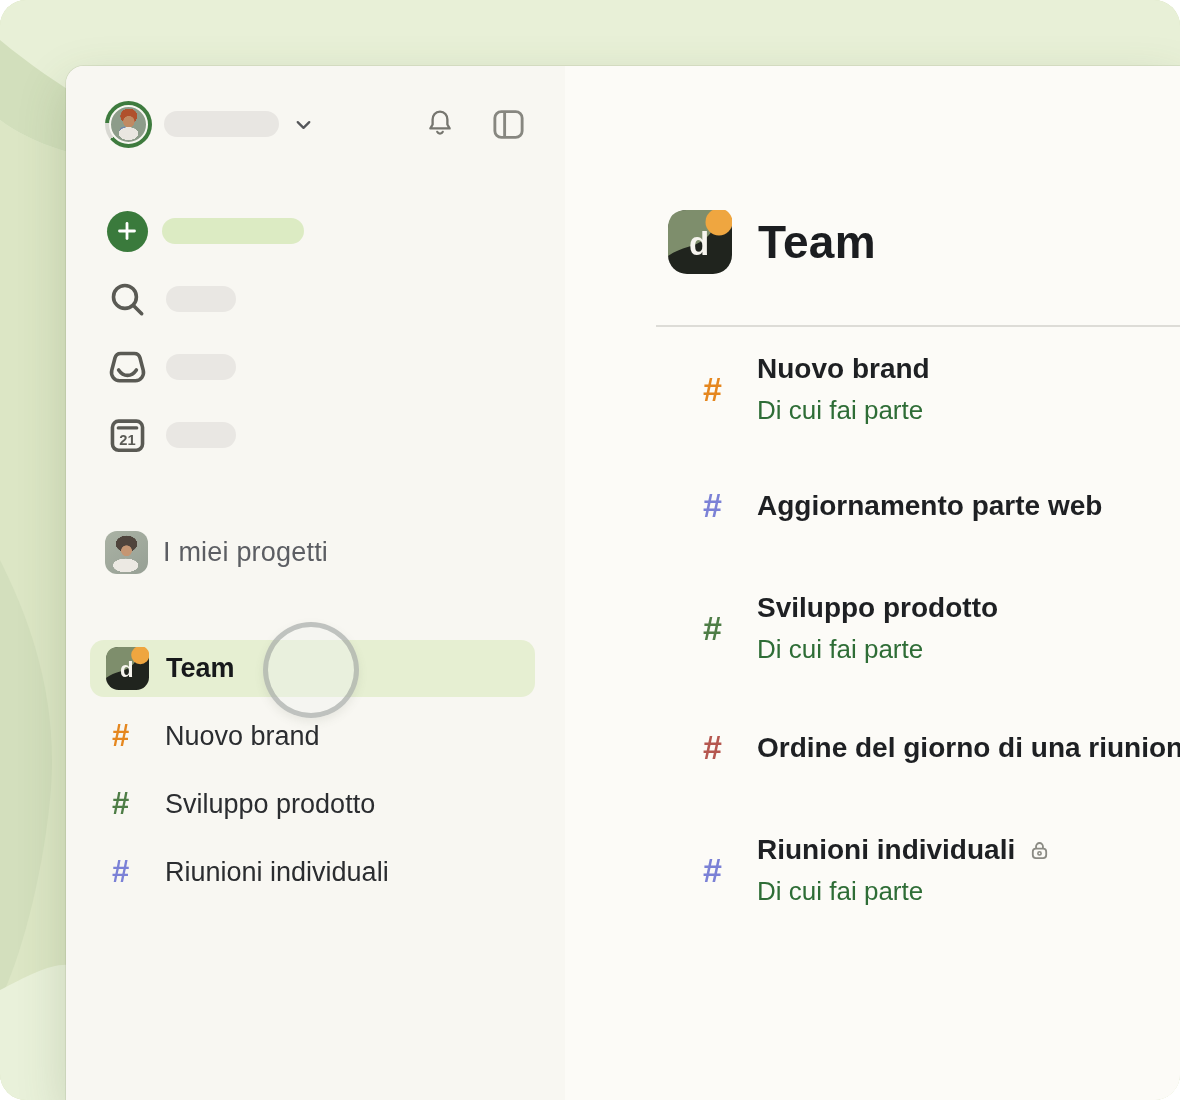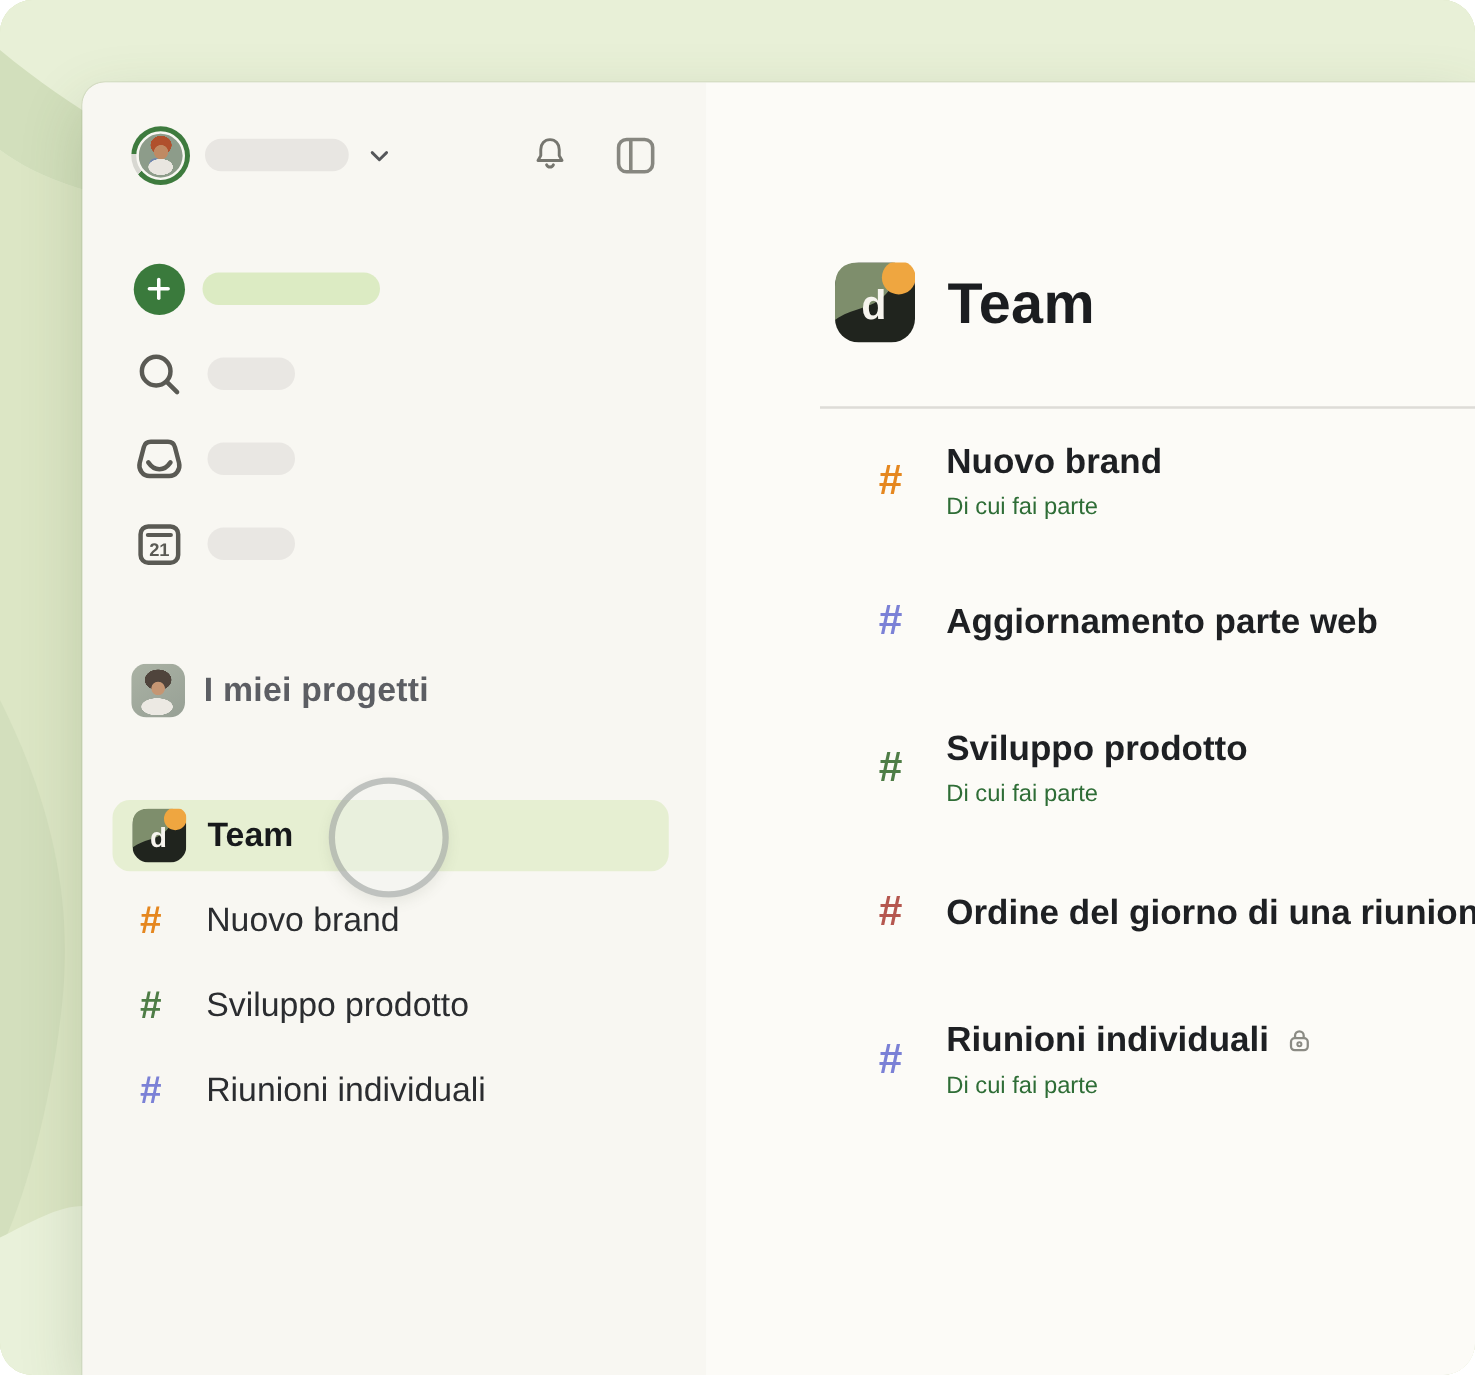--- a/index.html
+++ b/index.html
@@ -65,21 +65,21 @@
     display:flex; align-items:center; cursor:pointer;
   }
   .proj-avatar {
     width:43px; height:43px; border-radius:12px; flex:0 0 43px;
     background:
       radial-gradient(ellipse 48% 26% at 48% 80%, #ece9e3 0 60%, rgba(0,0,0,0) 62%),
       radial-gradient(circle at 50% 46%, #c59673 0 16%, rgba(0,0,0,0) 18%),
       radial-gradient(ellipse 36% 28% at 50% 30%, #4f443c 0 68%, rgba(0,0,0,0) 70%),
       linear-gradient(145deg, #aab2a4, #97a095);
   }
-  .projects-label { margin-left:15px; font-size:27px; font-weight:700; color:#5c5e63; letter-spacing:0.2px; }
+  .projects-label { margin-left:15px; font-size:27px; font-weight:400; color:#5c5e63; letter-spacing:0.2px; }
 
   .team-row {
     position:absolute; top:574px; left:24px; width:445px; height:57px;
     background:#e6efd2; border-radius:14px;
     display:flex; align-items:center; padding-left:16px; cursor:pointer;
   }
   .team-label { margin-left:17px; font-size:27px; font-weight:700; color:#17191b; }
 
   .channels { position:absolute; top:636px; left:39px; right:30px; }
   .chan { display:flex; align-items:center; height:68px; cursor:pointer; }
@@ -95,21 +95,21 @@
   .page-title { margin-left:26px; font-size:46px; font-weight:800; color:#1b1d20; letter-spacing:0.3px; }
   .mdivider { position:absolute; top:259px; left:91px; right:0; height:2px; background:#dddcd7; }
 
   .items { position:absolute; top:286px; left:138px; right:0; }
   .item { display:flex; align-items:center; }
   .item .hash { width:54px; flex:0 0 54px; font-size:34px; font-weight:600; }
   .it-text { min-width:0; }
   .it-title-row { display:flex; align-items:center; }
   .it-title { font-size:28px; font-weight:700; color:#1e2023; line-height:34px; white-space:nowrap; }
   .lock-icon { margin-left:13px; flex:0 0 auto; }
-  .it-sub { font-size:19px; font-weight:500; color:#2e6d36; margin-top:9px; white-space:nowrap; }
+  .it-sub { font-size:26px; font-weight:500; color:#2e6d36; margin-top:9px; white-space:nowrap; }
   .mb-a { margin-bottom:60px; }
   .mb-b { margin-bottom:66px; }
   .mb-c { margin-bottom:63px; }
 
   
   .cursor {
     position:absolute; left:263px; top:622px; width:96px; height:96px;
     border-radius:50%;
     border:5px solid rgba(145,151,147,0.55);
     background:rgba(240,243,238,0.38);

